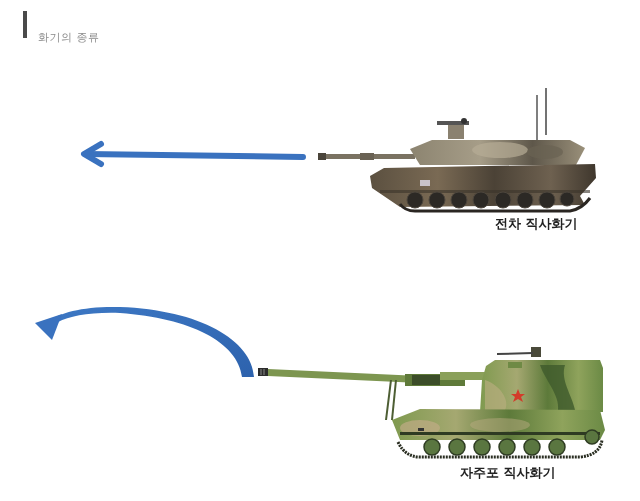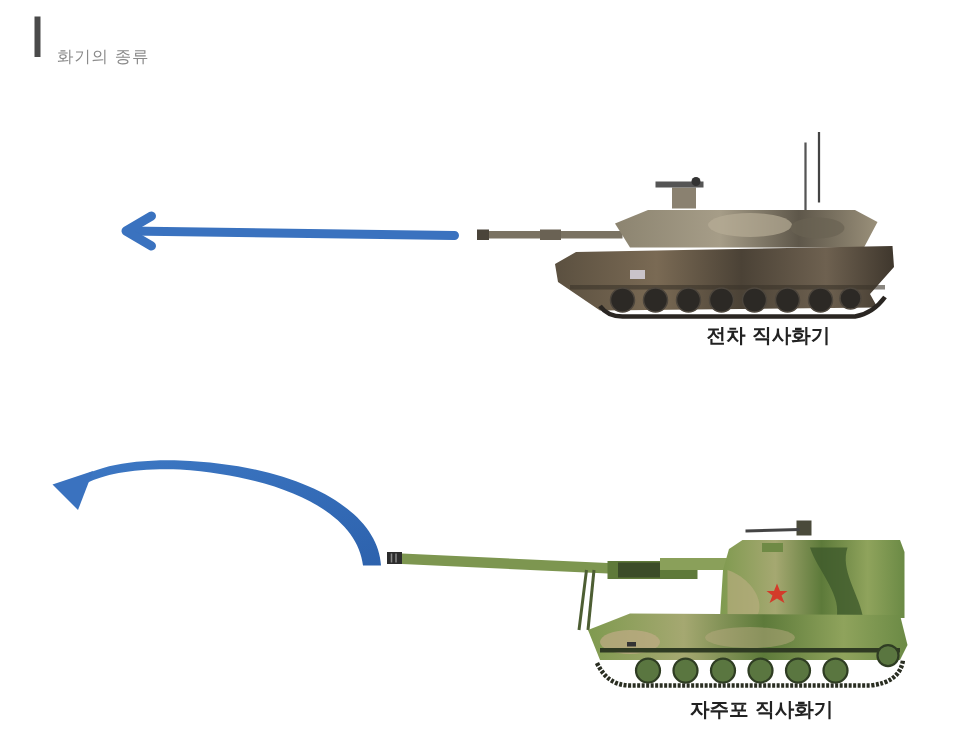--- a/index.html
+++ b/index.html
@@ -3,21 +3,21 @@
   <meta charset="utf-8">
   <style>
     html, body { margin: 0; padding: 0; }
     body {
       width: 640px; height: 501px; background: #ffffff; position: relative; overflow: hidden;
       font-family: "DejaVu Sans", "Liberation Sans", sans-serif;
     }
     .header-bar { position: absolute; left: 23px; top: 11px; width: 4px; height: 27px; background: #4a4a4a; }
     .header-title { position: absolute; left: 38px; top: 30px; font-size: 11px; color: #8a8a8a; letter-spacing: 0.5px; }
     .caption { position: absolute; font-size: 13px; font-weight: bold; color: #222; }
-    .cap1 { left: 471px; top: 215px; }
+    .cap1 { left: 495px; top: 215px; }
     .cap2 { left: 460px; top: 464px; }
     svg.layer { position: absolute; left: 0; top: 0; }
   </style>
 </head>
 <body>
 
 <div class="header-bar"></div>
 <div class="header-title">화기의 종류</div>
 
 <svg class="layer" width="640" height="501" viewBox="0 0 640 501">

